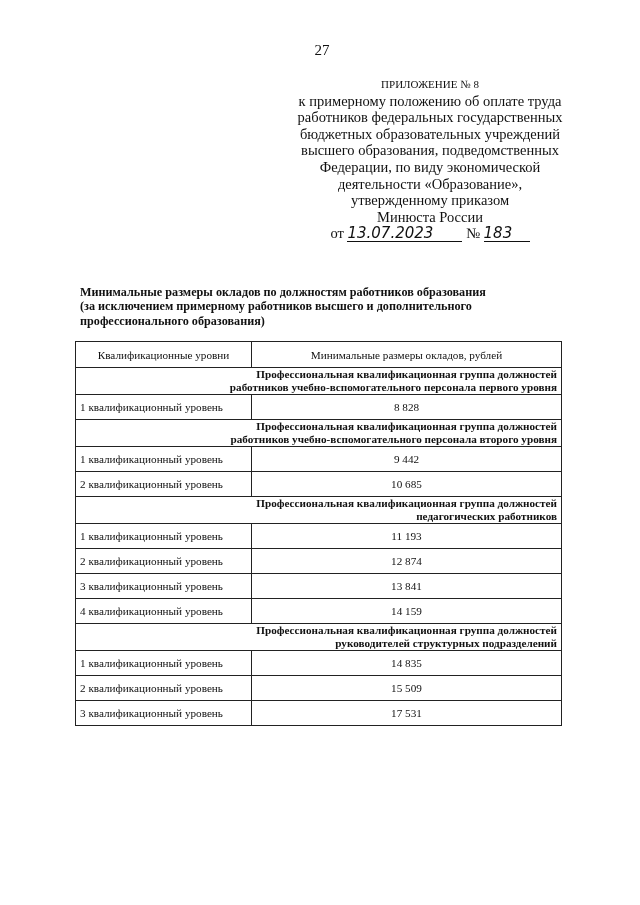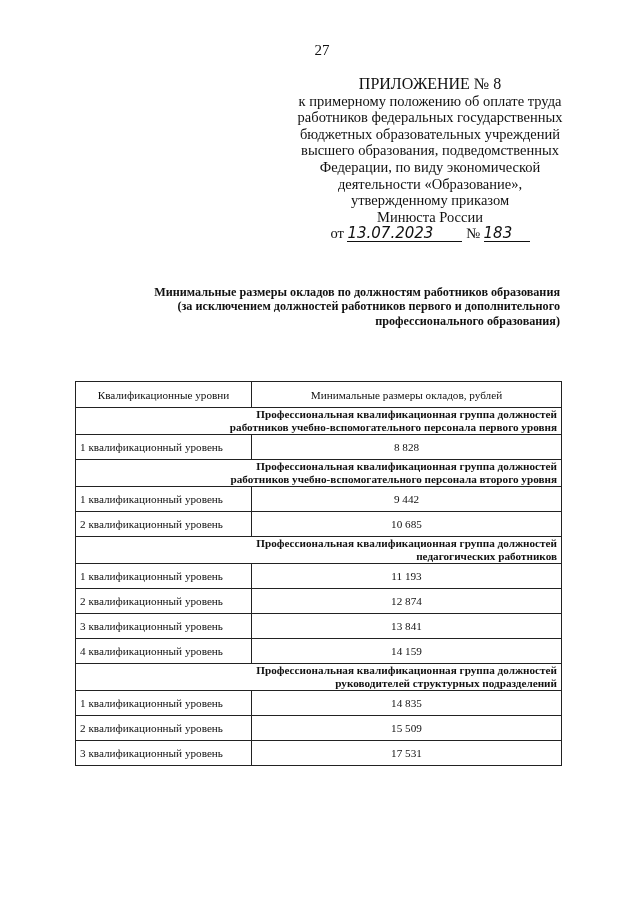--- a/index.html
+++ b/index.html
@@ -2,30 +2,29 @@
 <html><head>
 <meta charset="utf-8">
 <style>
   html, body { margin:0; padding:0; }
   body {
     width:640px; height:905px; background:#ffffff; position:relative; overflow:hidden;
     font-family:"Liberation Serif", "DejaVu Serif", serif; color:#111;
   }
   .page-num { position:absolute; left:0; width:640px; top:42px; text-align:center; font-size:15px; padding-left:2px; }
   .appendix { position:absolute; left:280px; width:300px; top:76px; text-align:center; font-size:14.5px; line-height:16.6px; }
-  .appendix .title { font-size:16px; }
+  .appendix .title { font-size:11px; }
   .sig-line { display:inline-block; }
   .hand { font-family:"DejaVu Sans", sans-serif; font-style:italic; font-size:15px; display:inline-block; border-bottom:1px solid #111; text-align:left; line-height:15px; }
   .date-field { width:115px; }
   .num-field { width:46px; }
-  .heading { position:absolute; left:80px; width:480px; top:285px; text-align:right; font-weight:bold; font-size:12.2px; line-height:14.4px; }
+  .heading { position:absolute; left:80px; width:480px; top:285px; text-align:left; font-weight:bold; font-size:12.2px; line-height:14.4px; }
   table.salary {
     position:absolute; left:75px; top:341px; width:487px; border-collapse:collapse;
     font-size:11.2px;
-    margin-top:40px;
   }
   table.salary td { border:1.2px solid #222; padding:0 4px; height:24px; vertical-align:middle; }
   td.col1 { width:167px; }
   td.center { text-align:center; }
   td.lvl { padding-left:2px; }
   td.group { text-align:right; font-weight:bold; line-height:13px; height:36px; }
 </style>
 </head>
 <body>
 
@@ -44,21 +43,21 @@
   <div class="sig-line">
     <span>от</span>
     <span class="hand date-field">13.07.2023</span>
     <span>№</span>
     <span class="hand num-field">183</span>
   </div>
 </div>
 
 <div class="heading">
   <div>Минимальные размеры окладов по должностям работников образования</div>
-  <div>(за исключением должностей работников первого и дополнительного</div>
+  <div>(за исключением примерному работников высшего и дополнительного</div>
   <div>профессионального образования)</div>
 </div>
 
 <table class="salary">
   <tbody>
       <tr style="height:26px">
     <td class="col1 center">Квалификационные уровни</td>
     <td class="center">Минимальные размеры окладов, рублей</td>
   </tr>
 

